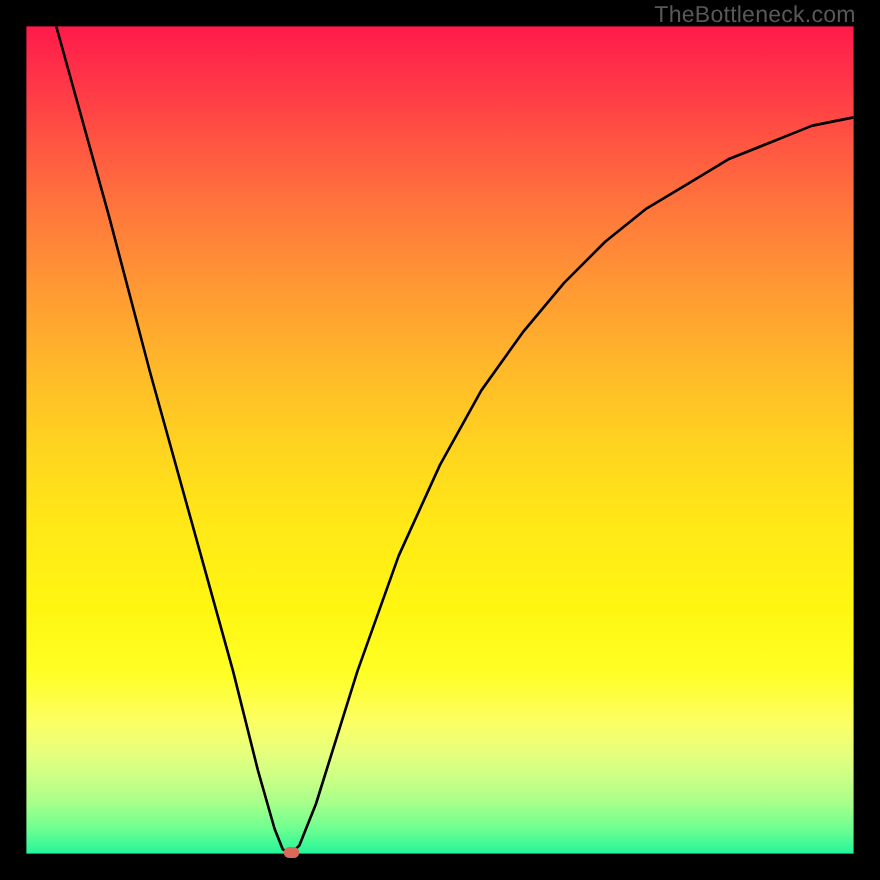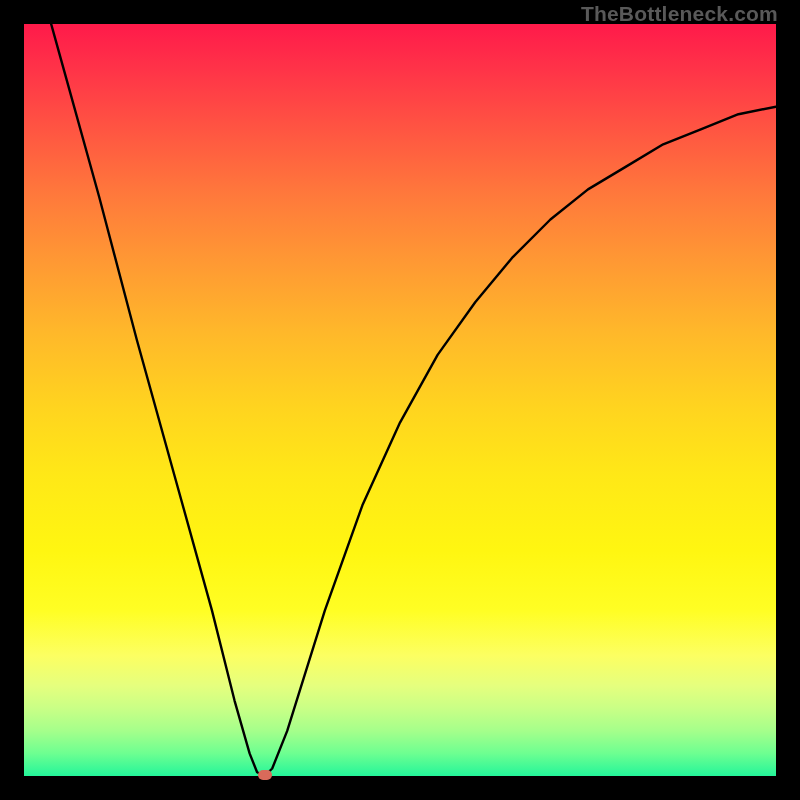--- a/index.html
+++ b/index.html
@@ -28,21 +28,21 @@
       #a5ff8b 94%,
       #6dff91 97%,
       #24f59a 100%);
   }
   .watermark {
     position: absolute;
     top: 2px;
     right: 22px;
     color: #595959;
     font-size: 21px;
-    font-weight: 700;
+    font-weight: 400;
     letter-spacing: 0.2px;
   }
   .curve {
     position: absolute;
     left: 24px;
     top: 24px;
     width: 752px;
     height: 752px;
     pointer-events: none;
   }

